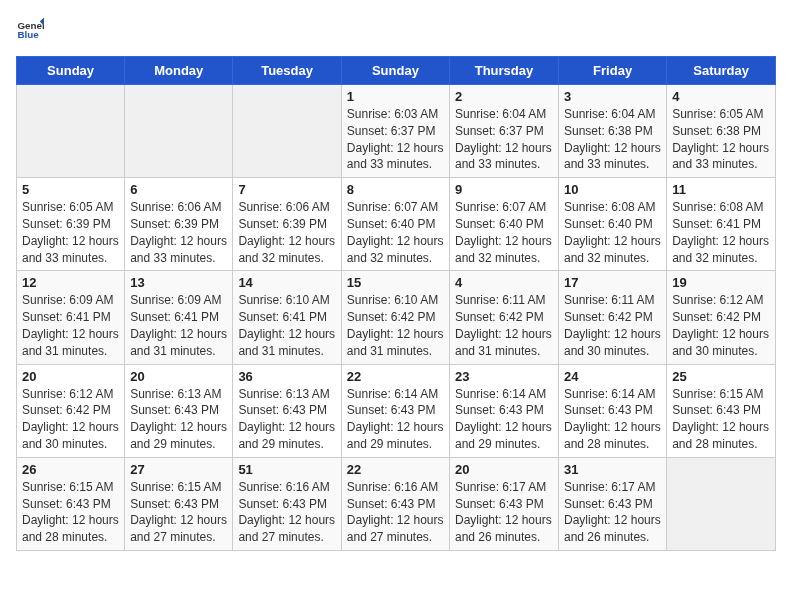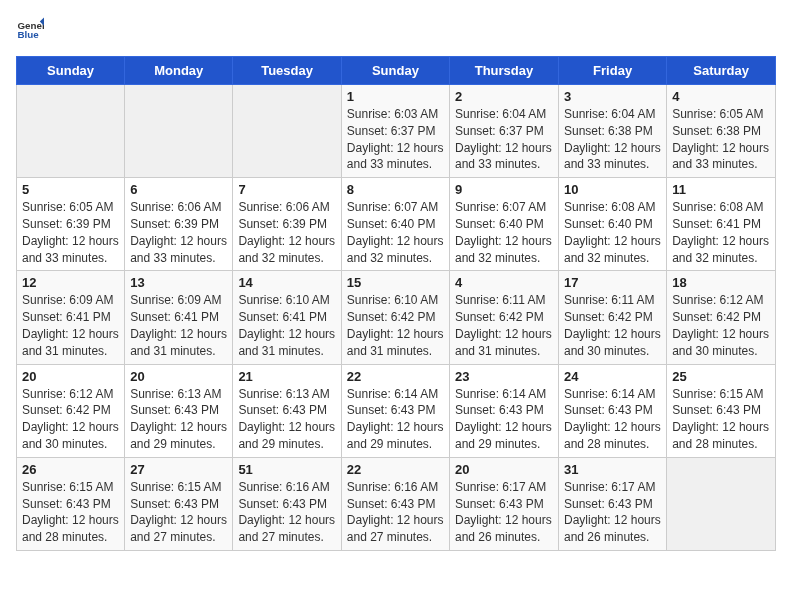--- a/index.html
+++ b/index.html
@@ -181,35 +181,35 @@
         </td>
         <td>
           <span class="day-num">4</span>
           <div class="day-info">Sunrise: 6:11 AM<br>Sunset: 6:42 PM<br>Daylight: 12 hours and 31 minutes.</div>
         </td>
         <td>
           <span class="day-num">17</span>
           <div class="day-info">Sunrise: 6:11 AM<br>Sunset: 6:42 PM<br>Daylight: 12 hours and 30 minutes.</div>
         </td>
         <td>
-          <span class="day-num">18</span>
+          <span class="day-num">19</span>
           <div class="day-info">Sunrise: 6:12 AM<br>Sunset: 6:42 PM<br>Daylight: 12 hours and 30 minutes.</div>
         </td>
       </tr>
       <tr>
         <td>
           <span class="day-num">20</span>
           <div class="day-info">Sunrise: 6:12 AM<br>Sunset: 6:42 PM<br>Daylight: 12 hours and 30 minutes.</div>
         </td>
         <td>
           <span class="day-num">20</span>
           <div class="day-info">Sunrise: 6:13 AM<br>Sunset: 6:43 PM<br>Daylight: 12 hours and 29 minutes.</div>
         </td>
         <td>
-          <span class="day-num">21</span>
+          <span class="day-num">36</span>
           <div class="day-info">Sunrise: 6:13 AM<br>Sunset: 6:43 PM<br>Daylight: 12 hours and 29 minutes.</div>
         </td>
         <td>
           <span class="day-num">22</span>
           <div class="day-info">Sunrise: 6:14 AM<br>Sunset: 6:43 PM<br>Daylight: 12 hours and 29 minutes.</div>
         </td>
         <td>
           <span class="day-num">23</span>
           <div class="day-info">Sunrise: 6:14 AM<br>Sunset: 6:43 PM<br>Daylight: 12 hours and 29 minutes.</div>
         </td>

